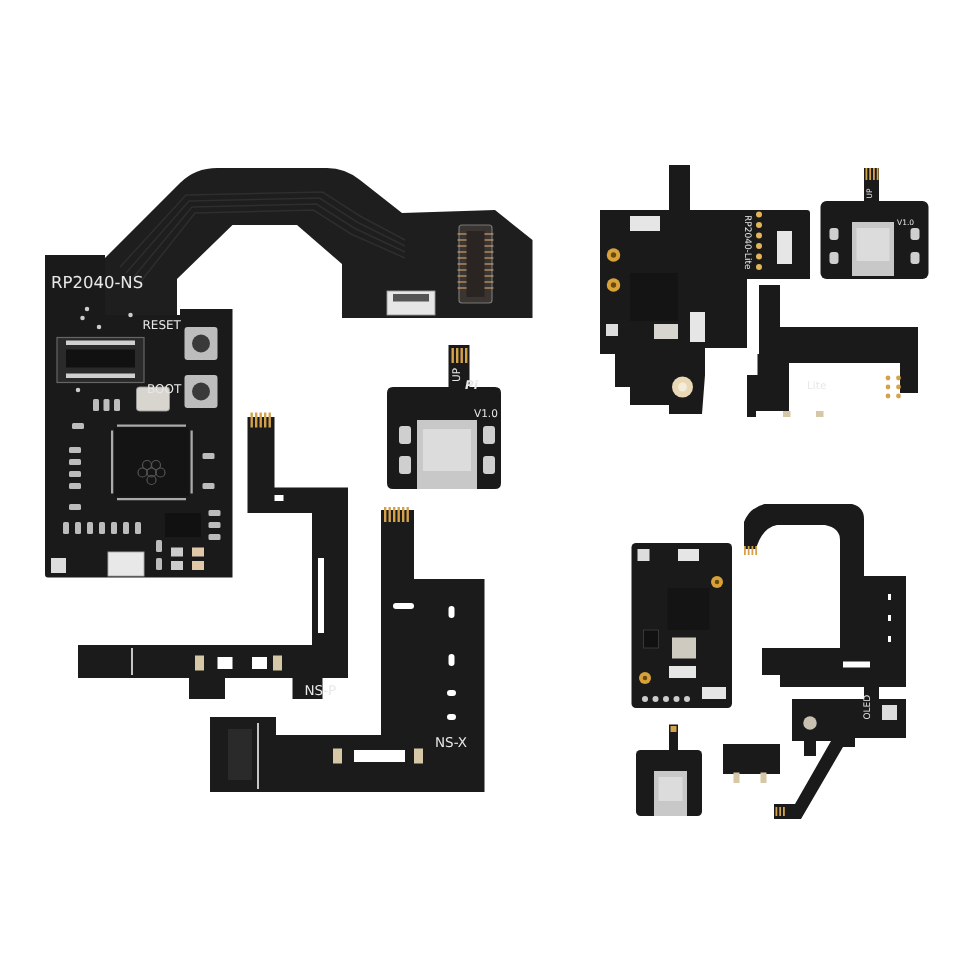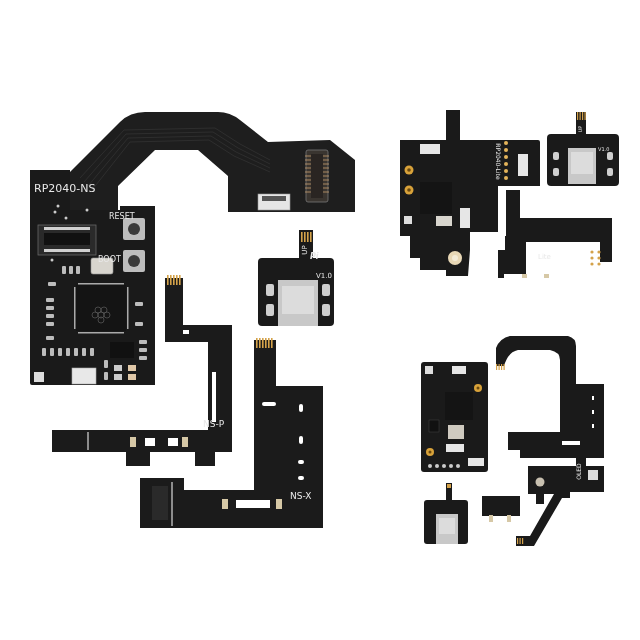--- a/index.html
+++ b/index.html
@@ -318,26 +318,26 @@
       <rect x="588" y="470" width="10" height="10" fill="#ddd"></rect>
       <g fill="#d4a24a">
           <rect x="517" y="538" width="1.2" height="6"></rect>
           <rect x="519.5" y="538" width="1.2" height="6"></rect>
           <rect x="522" y="538" width="1.2" height="6"></rect>
         </g>
     </g>
   </svg>
 
   <div class="lbl" style="left:34px;top:182px;font-size:11px;">RP2040-NS</div>
-  <div class="lbl" style="left:109px;top:212px;font-size:8px;">RESET</div>
+  <div class="lbl" style="left:95px;top:212px;font-size:8px;">RESET</div>
   <div class="lbl" style="left:98px;top:238px;font-size:8px;margin-top:17px;">BOOT</div>
   <div class="lbl" style="left:300px;top:246px;font-size:7px;transform:rotate(-90deg);">UP</div>
   <div class="lbl" style="left:310px;top:252px;font-size:8px;font-style:italic;font-weight:bold;">Pi</div>
   <div class="lbl" style="left:316px;top:272px;font-size:7px;">V1.0</div>
-  <div class="lbl" style="left:203px;top:419px;font-size:9px;">NS-P</div>
+  <div class="lbl" style="left:203px;top:456px;font-size:9px;">NS-P</div>
   <div class="lbl" style="left:290px;top:491px;font-size:9px;">NS-X</div>
   <div class="lbl" style="left:480px;top:158px;font-size:6px;transform:rotate(90deg);">RP2040-Lite</div>
   <div class="lbl" style="left:538px;top:253px;font-size:7px;">Lite</div>
   <div class="lbl" style="left:577px;top:126px;font-size:5px;transform:rotate(-90deg);">UP</div>
   <div class="lbl" style="left:598px;top:146px;font-size:5px;">V1.0</div>
   <div class="lbl" style="left:570px;top:468px;font-size:6px;transform:rotate(-90deg);">OLED</div>
 
 </div>
 
 </body></html>

